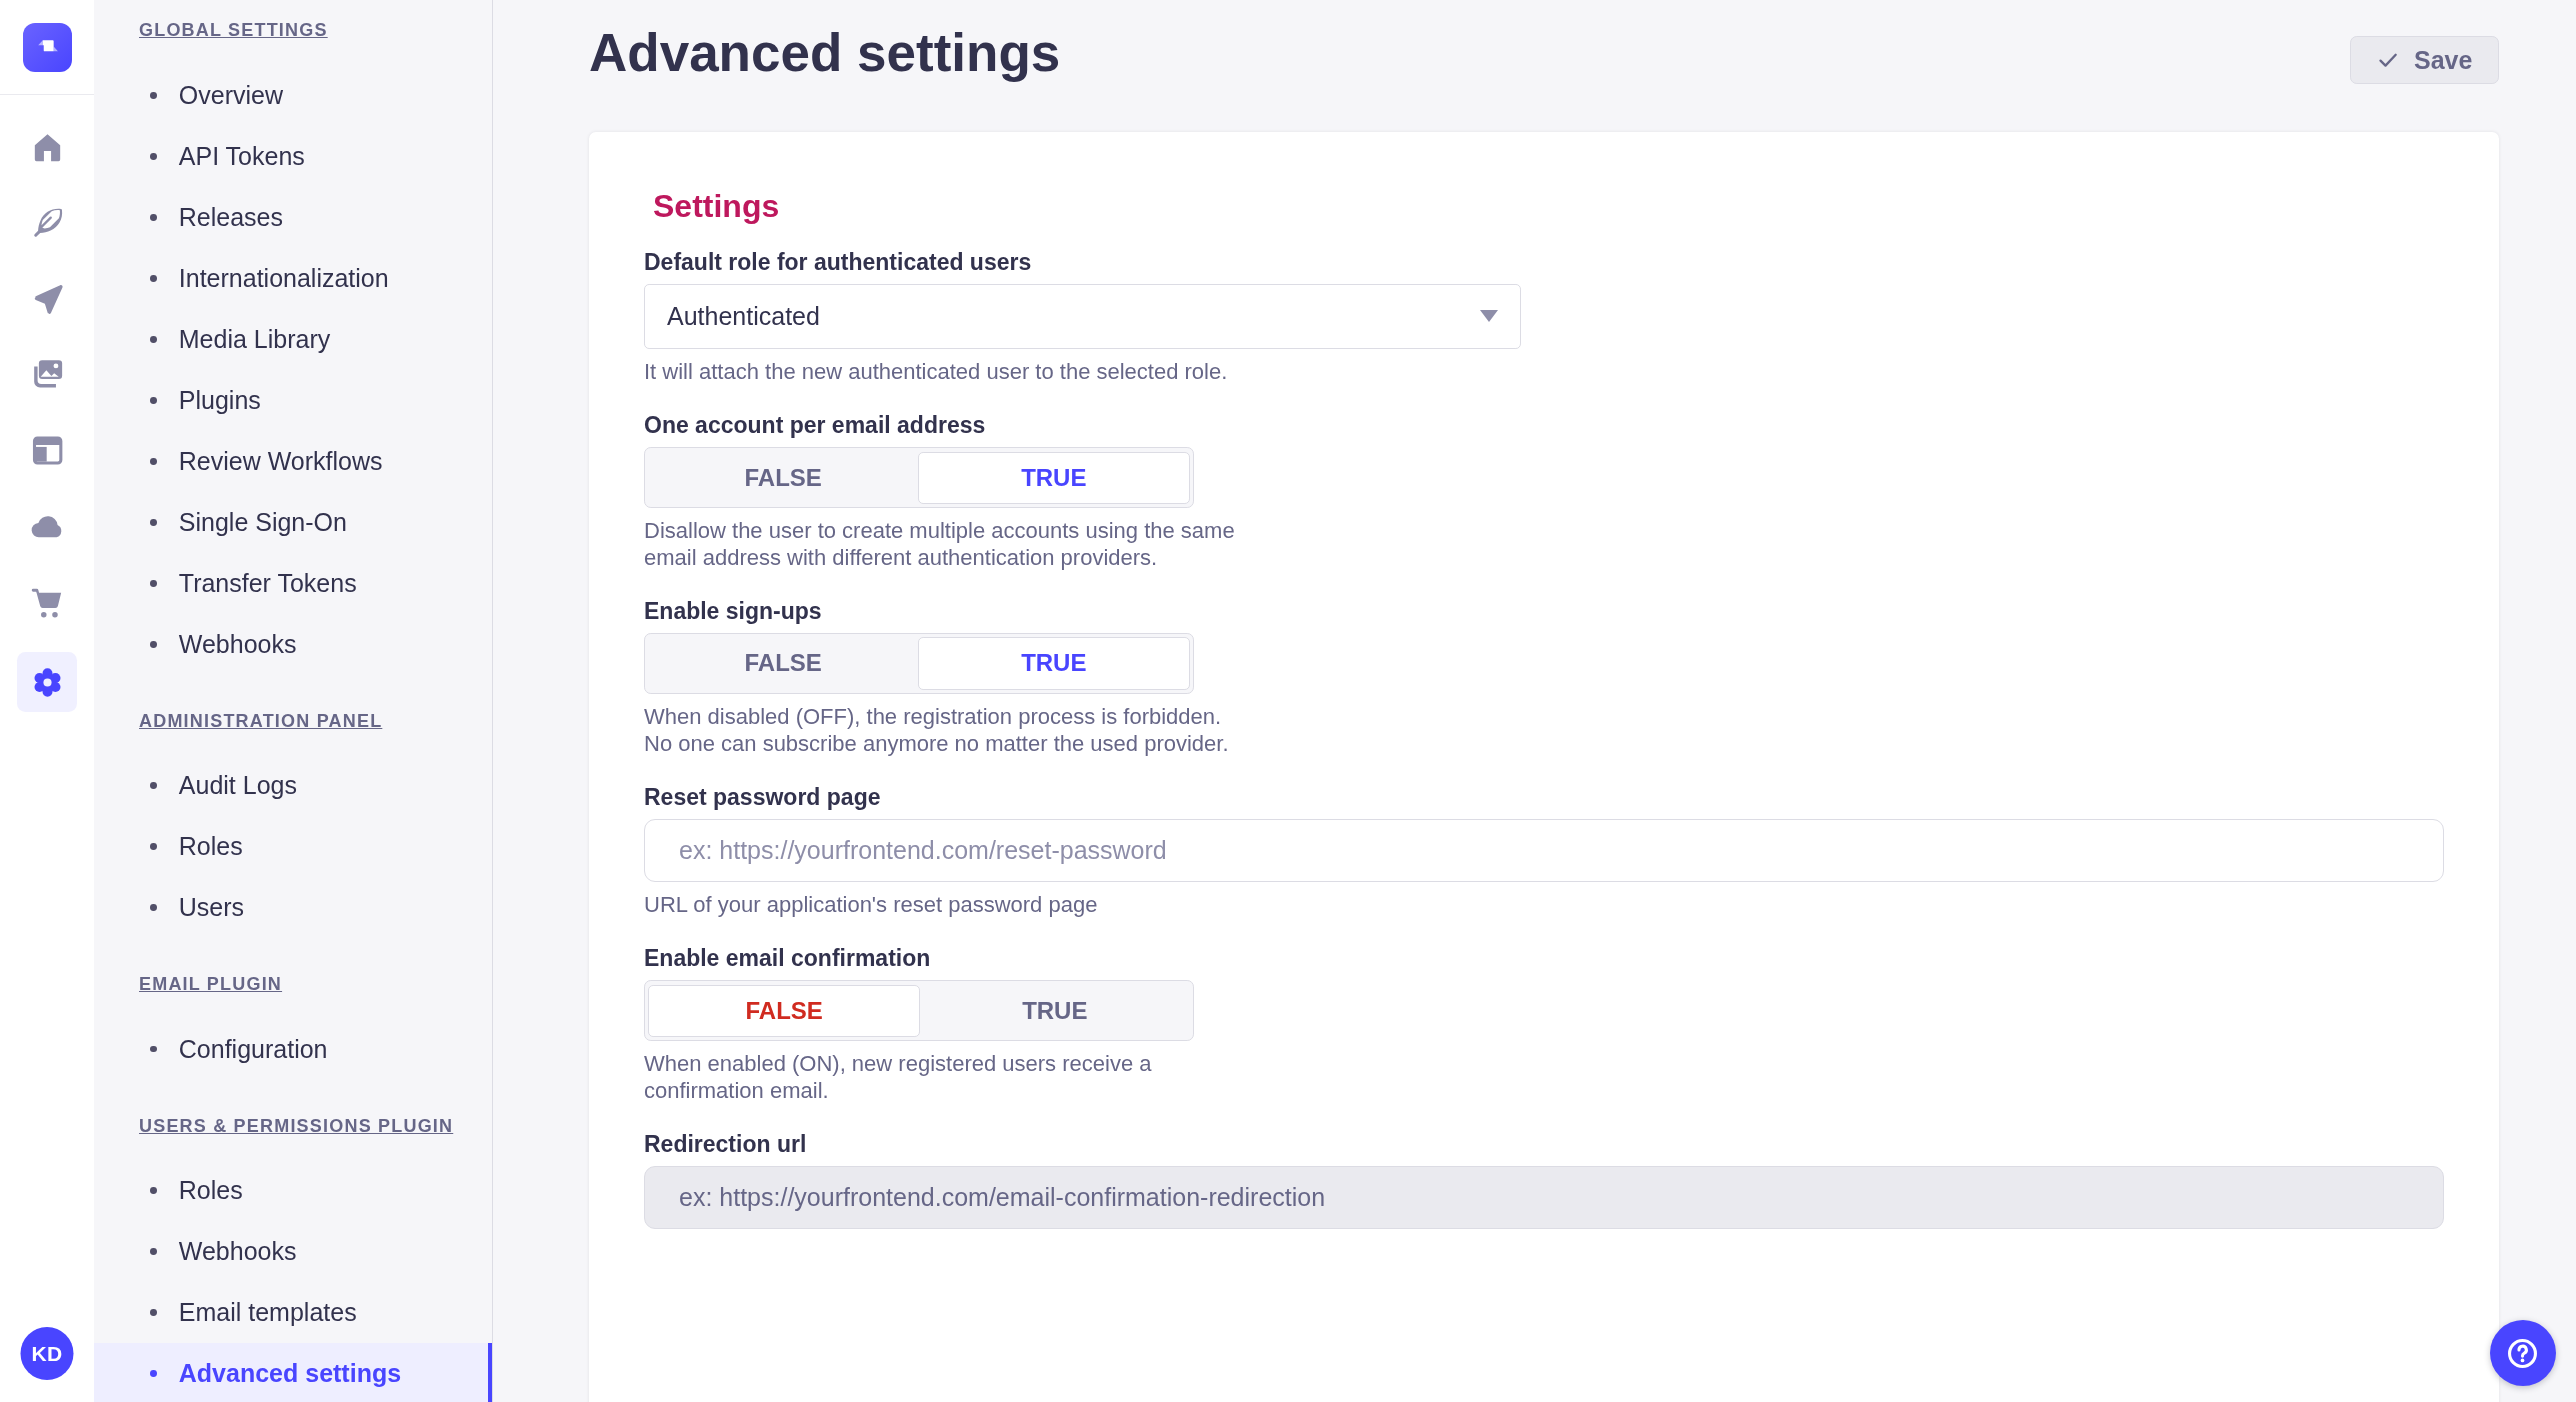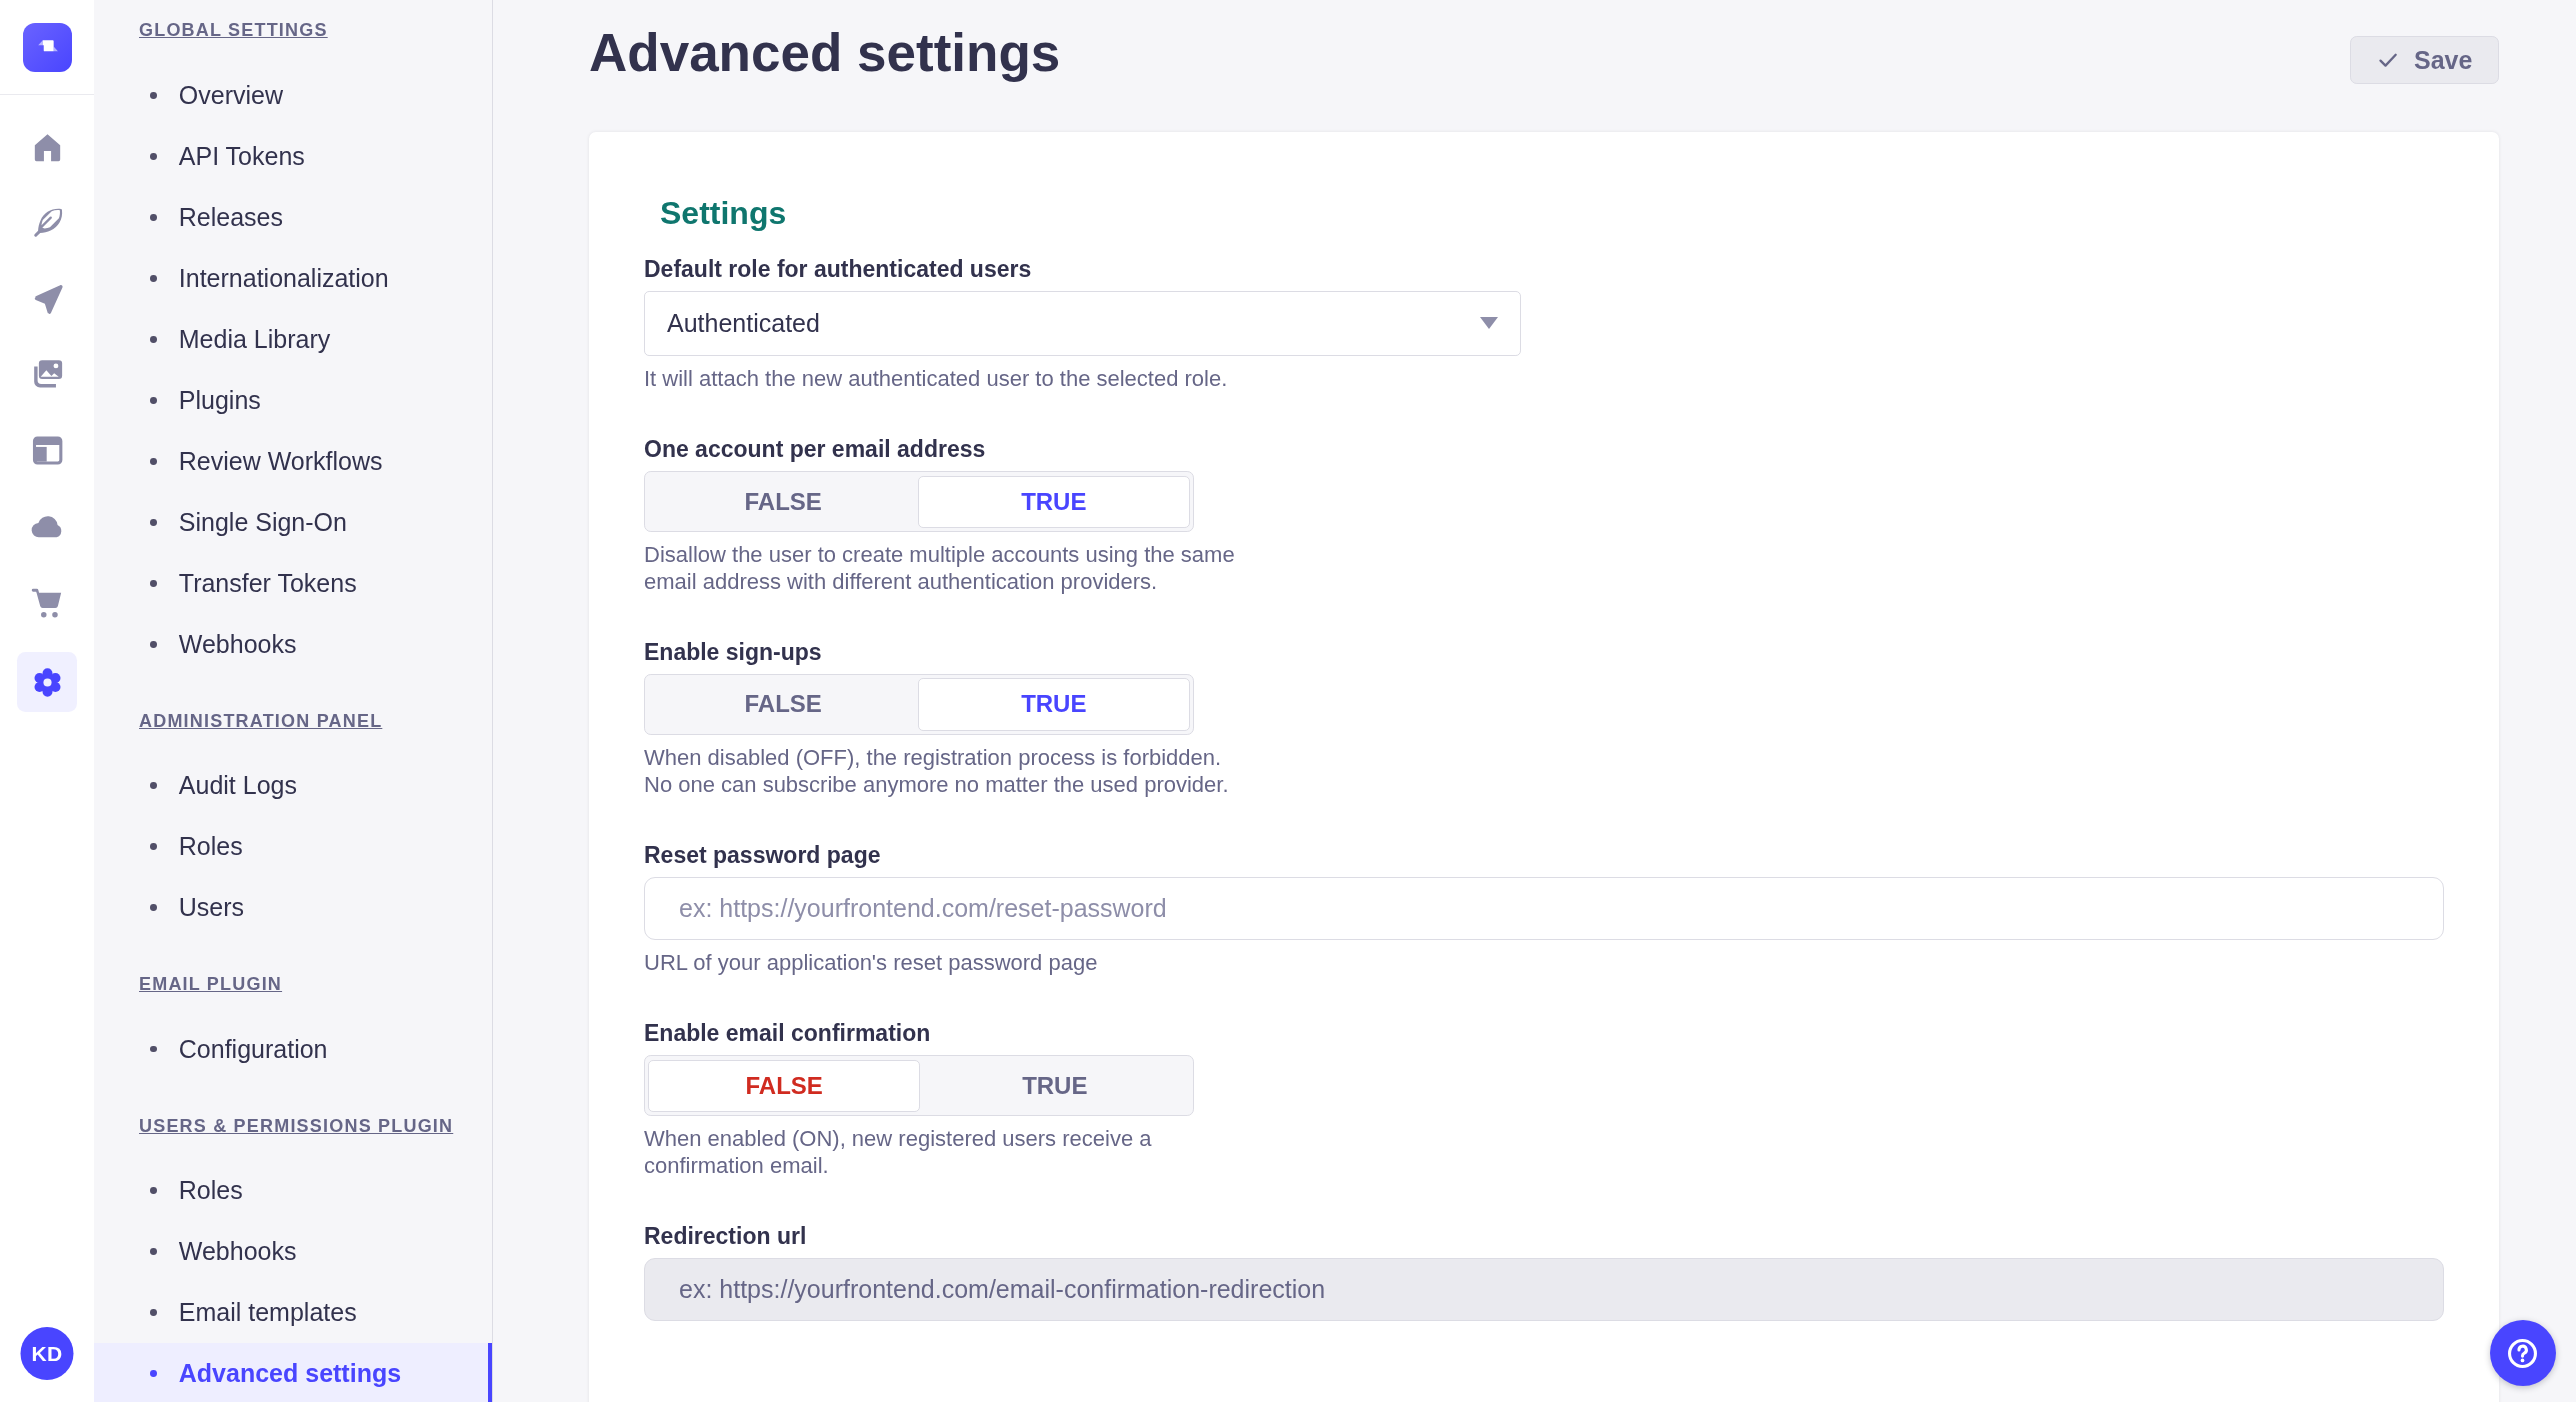--- a/index.html
+++ b/index.html
@@ -72,22 +72,22 @@
     background:#eaeaef;border:0.9px solid #dcdce4;
     display:flex;align-items:center;gap:13.6px;cursor:pointer;
     font-size:25px;font-weight:bold;color:#666687;box-sizing:border-box;
   }
   .save-btn svg{width:24px;height:24px;}
   .card{
     margin-top:48px;background:#ffffff;border-radius:6.8px;
     box-shadow:0 0.9px 3.4px rgba(33,33,52,0.1);
     padding:46px 55px 60px 55px;height:1278px;box-sizing:border-box;
   }
-  .card h2{margin:16px;font-size:32px;line-height:39px;font-weight:bold;color:#0f766e;}
-  .field{margin-top:43px;}
+  .card h2{margin:9px;font-size:32px;line-height:39px;font-weight:bold;color:#be185d;}
+  .field{margin-top:26px;}
   .field:first-of-type{margin-top:22px;}
   .label{font-size:23px;line-height:29px;font-weight:bold;color:#32324d;}
   .hint{margin-top:10.2px;font-size:22px;line-height:26.4px;color:#666687;}
   .toggle-field .hint{max-width:596px;}
   
   .select{
     margin-top:6.8px;width:877px;height:65px;border:0.9px solid #dcdce4;border-radius:5.1px;
     background:#ffffff;display:flex;align-items:center;justify-content:space-between;
     padding:0 22px;box-sizing:border-box;cursor:pointer;
   }

